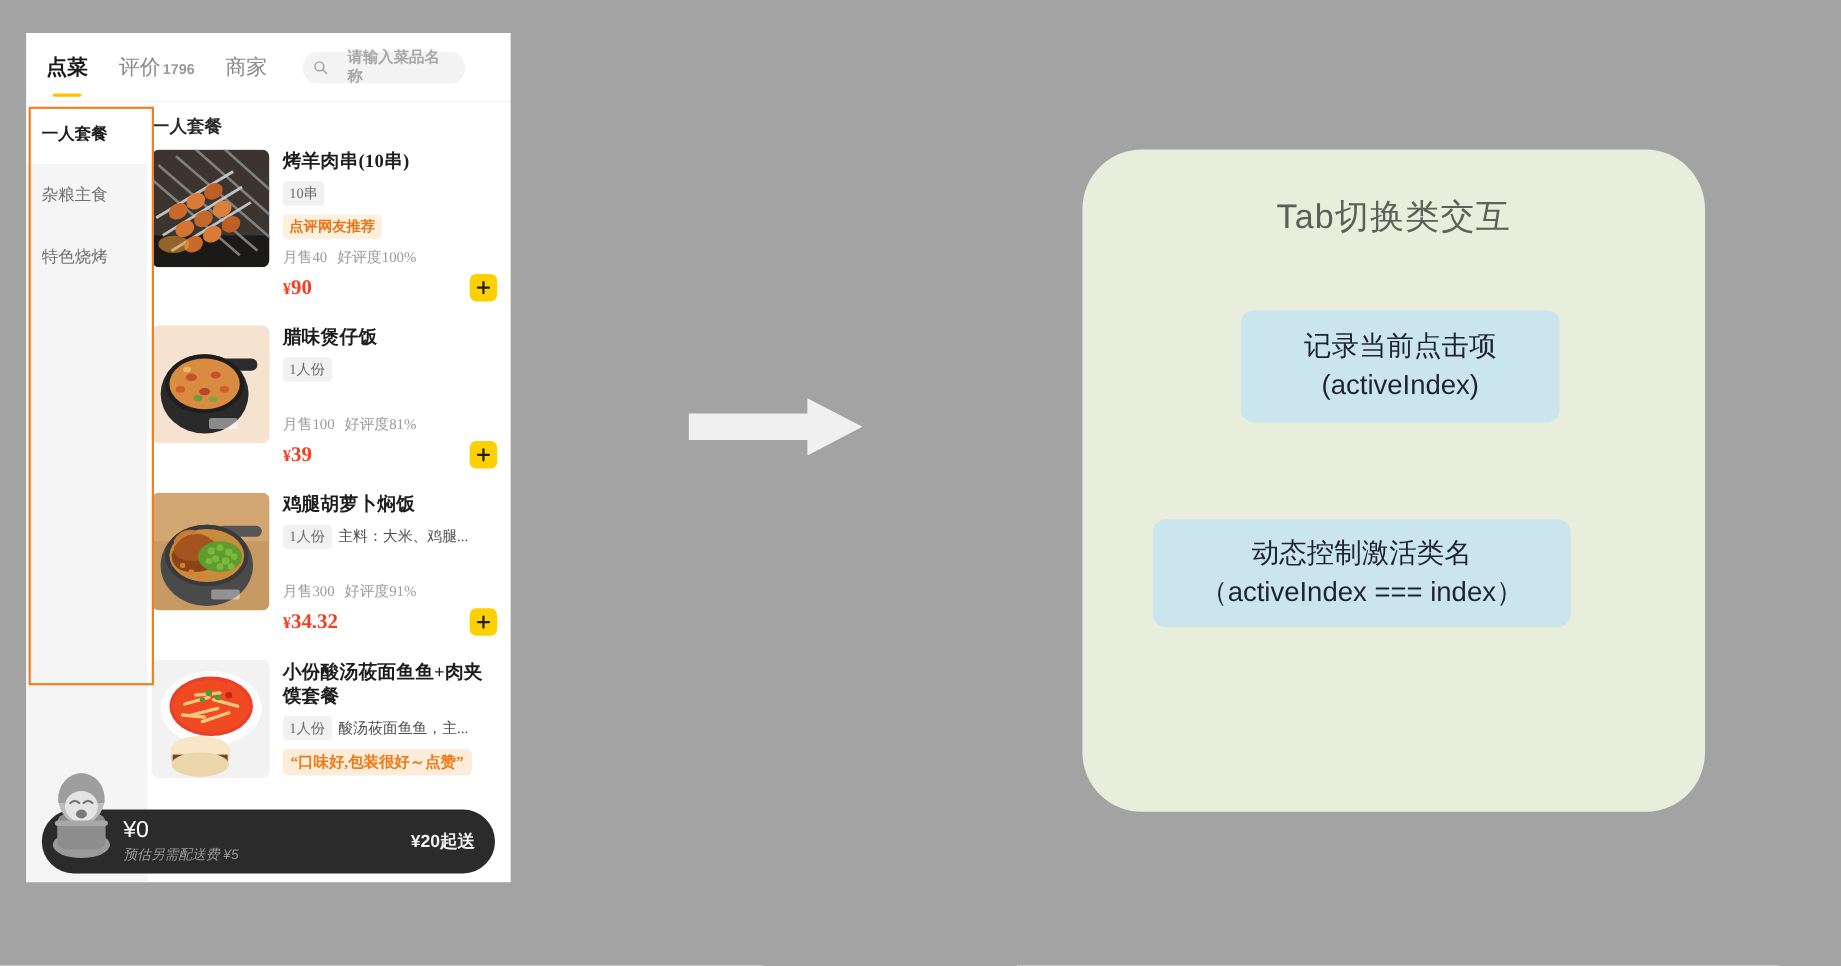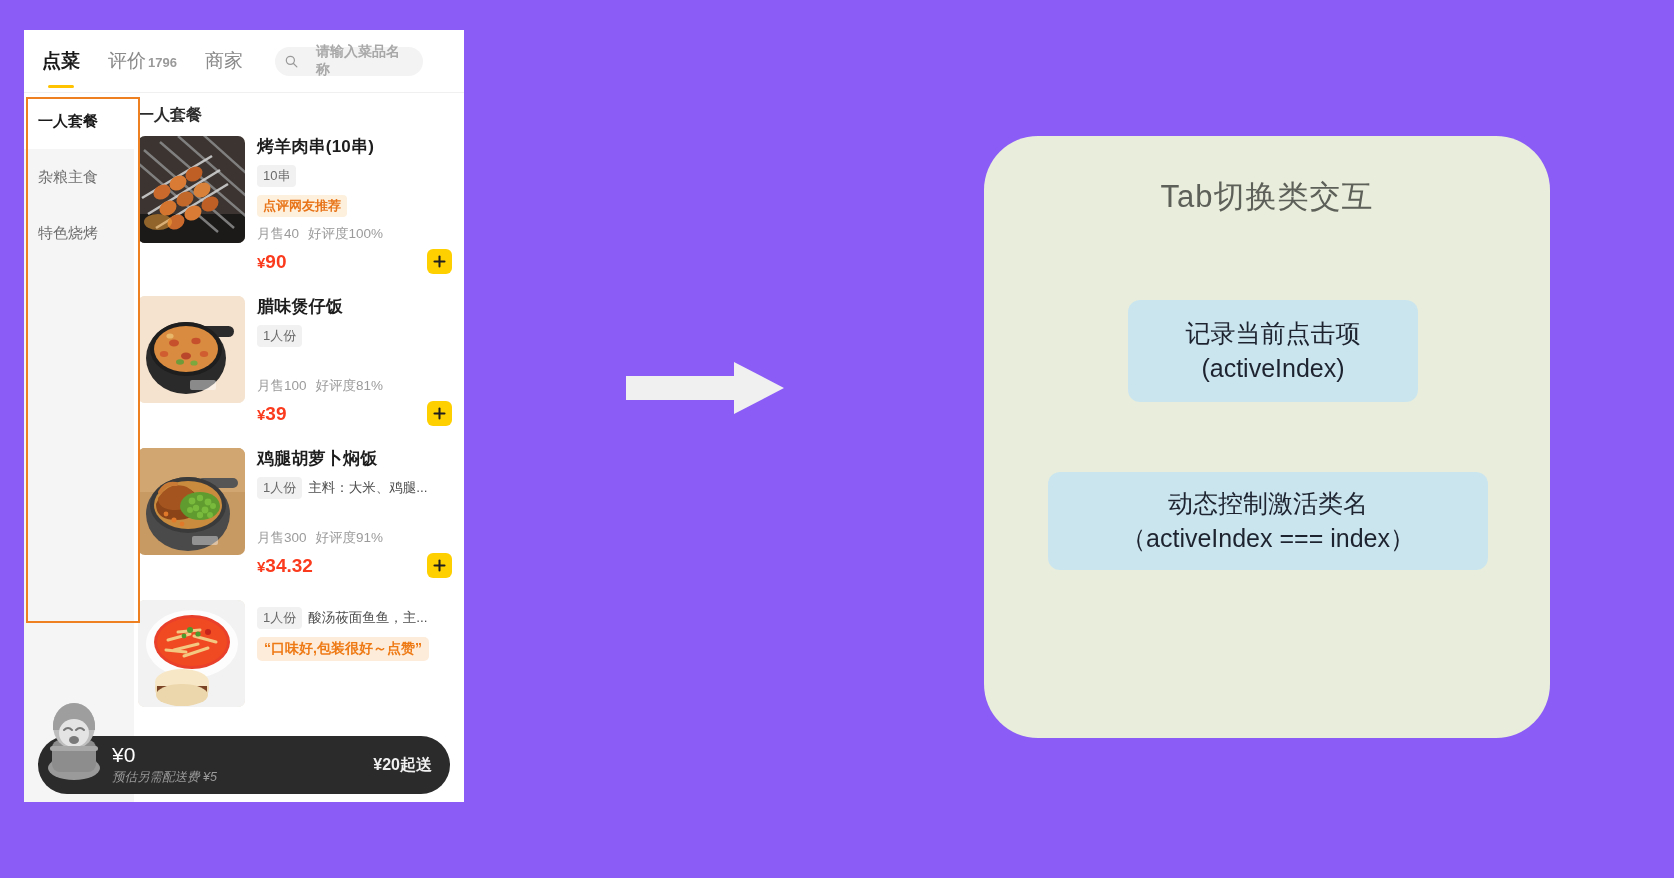--- a/index.html
+++ b/index.html
@@ -2,21 +2,21 @@
 <html><head>
 <meta charset="utf-8">
 <style>
   * { box-sizing: border-box; margin: 0; padding: 0; }
   html, body {
     width: 1674px; height: 878px;
     background: #ffffff;
     font-family: "Liberation Sans", "DejaVu Sans", sans-serif;
     overflow: hidden;
   }
-  .canvas { position: relative; width: 1674px; height: 878px; background:#8b5cf6; }
+  .canvas { position: relative; width: 1674px; height: 878px; background:#a3a3a3; }
 
   
   .phone {
     position: absolute; left: 24px; top: 30px;
     width: 440px; height: 772px;
     background: #ffffff;
     overflow: hidden;
   }
   .phone-edge-l { position:absolute; left:24px; top:30px; width:1px; height:772px; background:#ececec; }
   .phone-edge-r { position:absolute; left:463px; top:30px; width:1px; height:772px; background:#ececec; }
@@ -103,21 +103,21 @@
     padding: 0 10px 22px 4px;
   }
   .thumb {
     width: 107px; height: 107px; flex: none;
     border-radius: 7px;
     overflow: hidden;
     position: relative;
     background: #f0e6d8;
   }
   .thumb svg { display:block; width:100%; height:100%; }
-  .dish-info { flex: 1; min-width: 0; position: relative; }
+  .dish-info { flex: 1; min-width: 0; position: relative; font-family: Liberation Serif, serif; }
   .dish-name {
     font-size: 17px; font-weight: bold; color: #1d1d1d;
     line-height: 1.3; letter-spacing: .2px;
   }
   .spec-row { display: flex; align-items: center; gap: 6px; margin-top: 7px; min-width:0; }
   .spec {
     background: #f1f1f1; color: #6a6a6a;
     font-size: 13px; border-radius: 4px;
     padding: 2px 6px; white-space: nowrap; flex:none;
   }
@@ -193,22 +193,22 @@
   .bluebox {
     position: absolute;
     background: #cbe5ef;
     border-radius: 12px;
     display: flex; flex-direction: column;
     align-items: center; justify-content: center;
     color: #1d2430;
     text-align: center;
     line-height: 1.42;
   }
-  #bluebox-1 { left: 144px; top: 164px; width: 290px; height: 102px; font-size: 25px; }
-  #bluebox-2 { left: 64px;  top: 336px; width: 440px; height: 98px; font-size: 25px; }
+  #bluebox-1 { left: 144px; top: 146px; width: 290px; height: 102px; font-size: 25px; }
+  #bluebox-2 { left: 64px;  top: 336px; width: 380px; height: 98px; font-size: 25px; }
   .bb-l2 { font-weight: normal; }
 </style>
 </head>
 <body>
 
 <div class="canvas">
 
   <div class="phone-edge-l"></div>
   <div class="phone-edge-r"></div>
 
@@ -422,20 +422,21 @@
                   <circle cx="46" cy="36" r="2.4"></circle>
               </g>
               <circle cx="70" cy="32" r="3" fill="#c4241a"></circle>
               <ellipse cx="44" cy="88" rx="27" ry="18" fill="#f0dcb4"></ellipse>
               <ellipse cx="44" cy="82" rx="27" ry="13" fill="#f7e7c6"></ellipse>
               <rect x="19" y="86" width="50" height="8" fill="#7a4324"></rect>
               <ellipse cx="44" cy="95" rx="26" ry="11" fill="#ecd6ab"></ellipse>
             </svg>
           </div>
           <div class="dish-info">
+            <div class="dish-name">小份酸汤莜面鱼鱼+肉夹馍套餐</div>
             <div class="spec-row">
               <span class="spec">1人份</span>
               <span class="spec-desc">酸汤莜面鱼鱼，主...</span>
             </div>
             <div class="quote-tag">“口味好,包装很好～点赞”</div>
           </div>
         </div>
       </div>
     </div>
 

